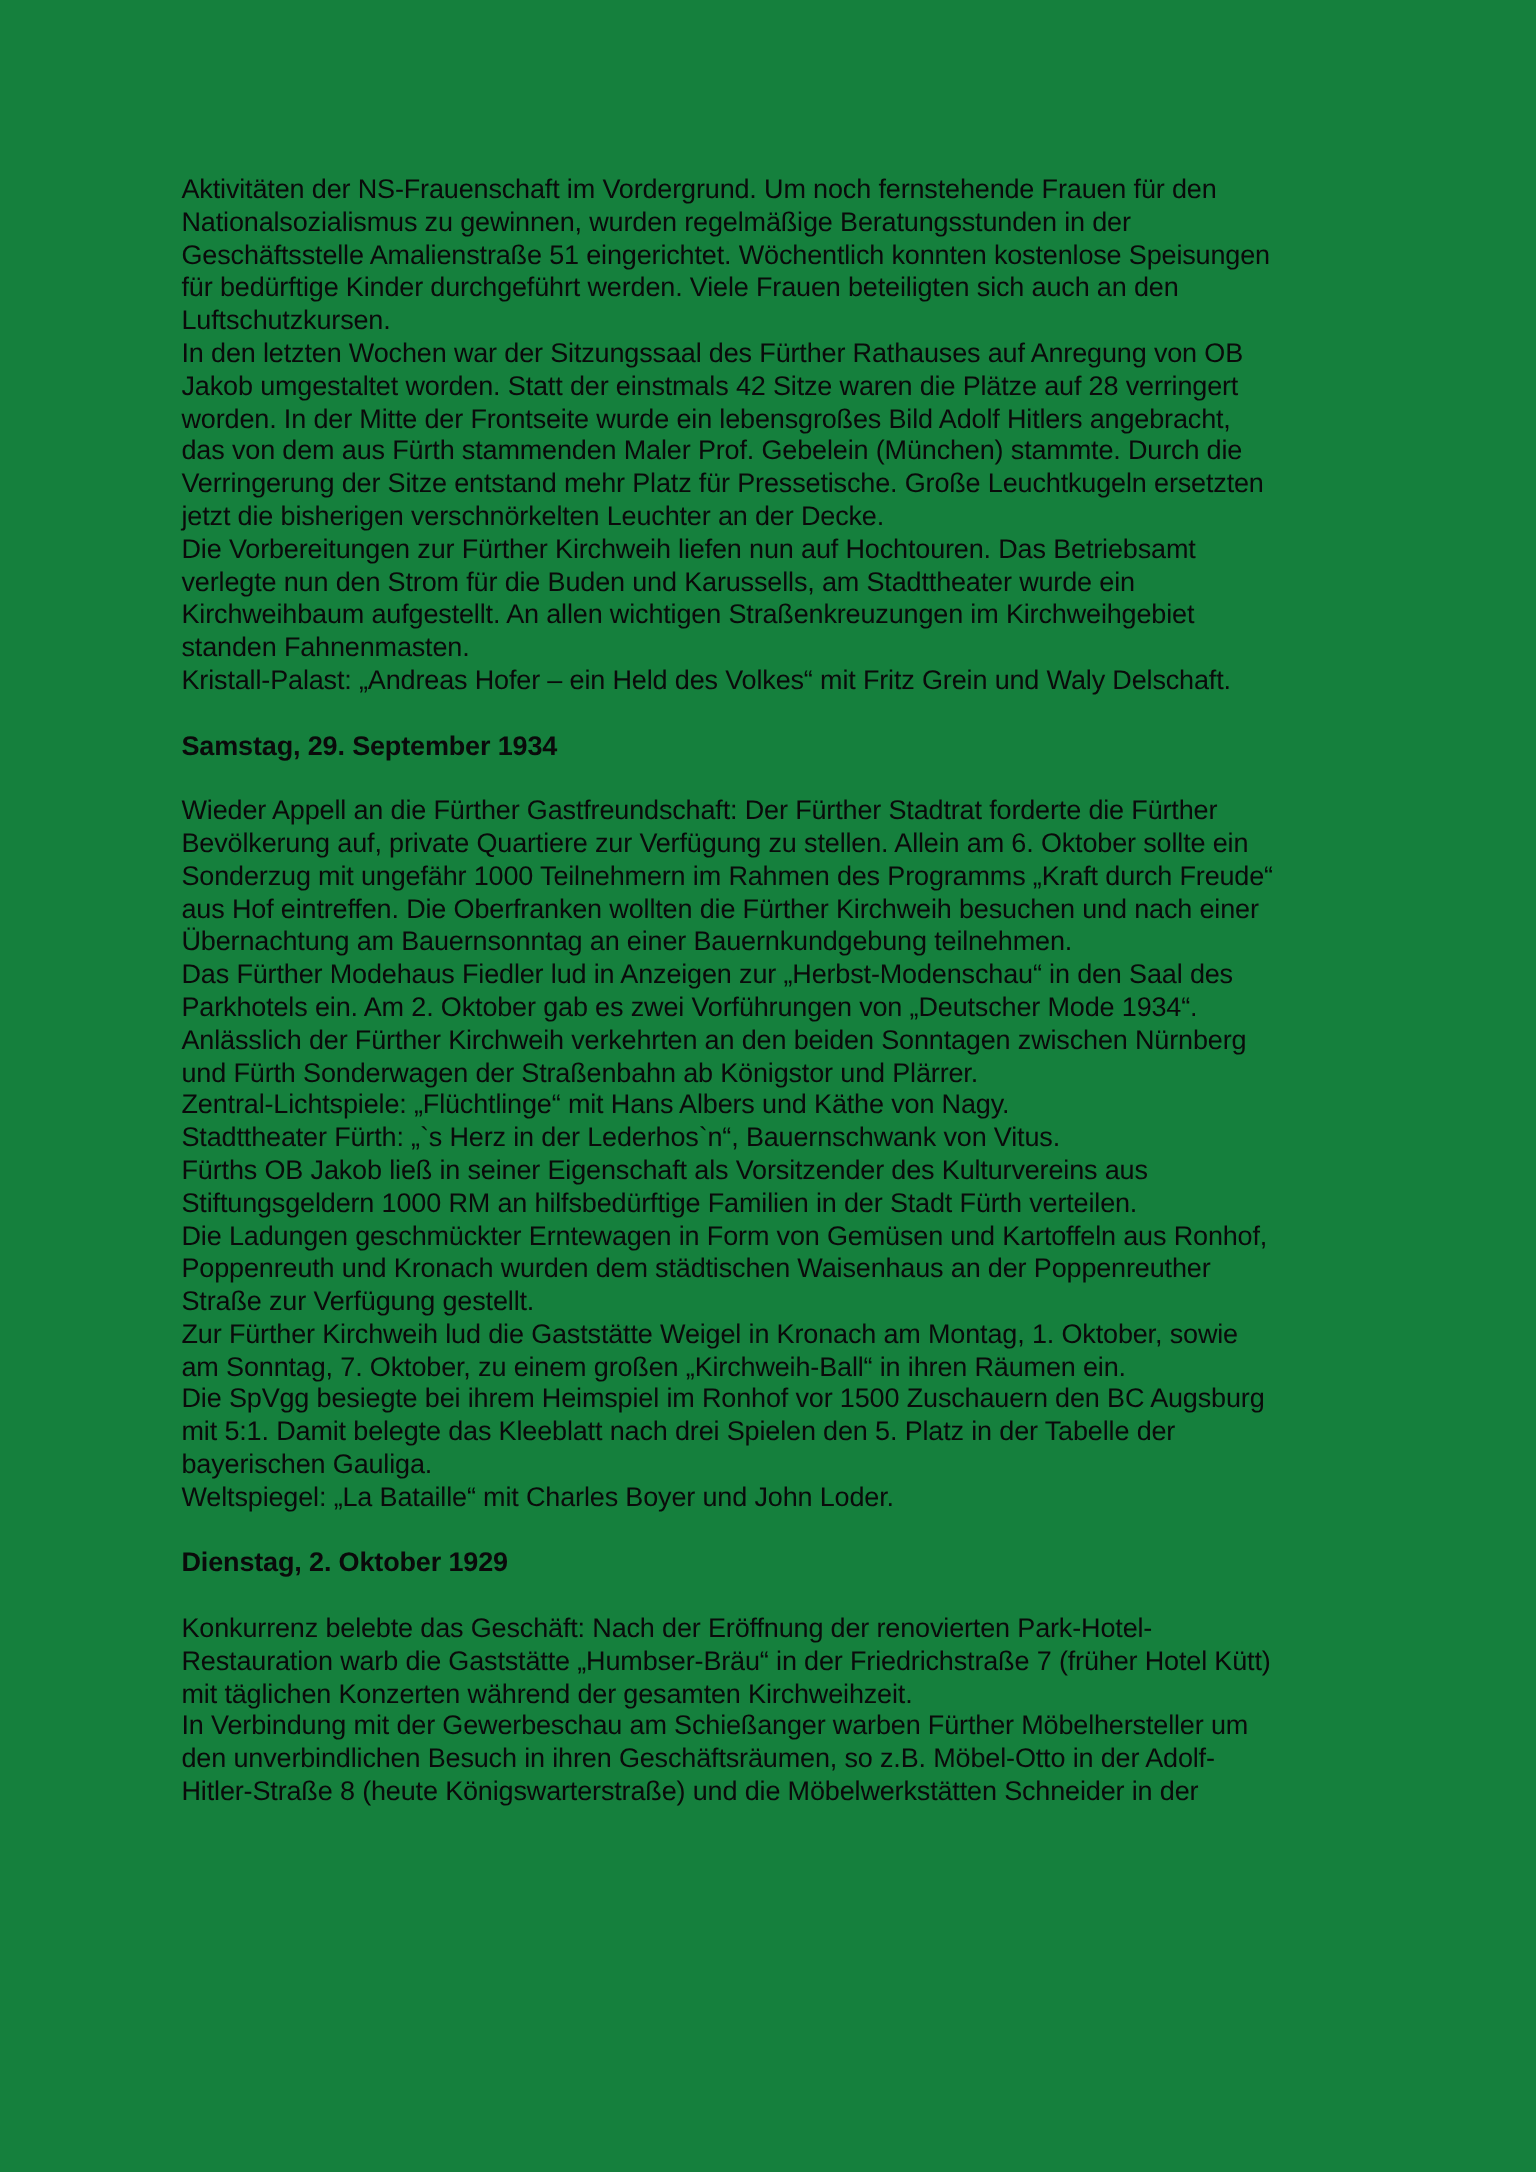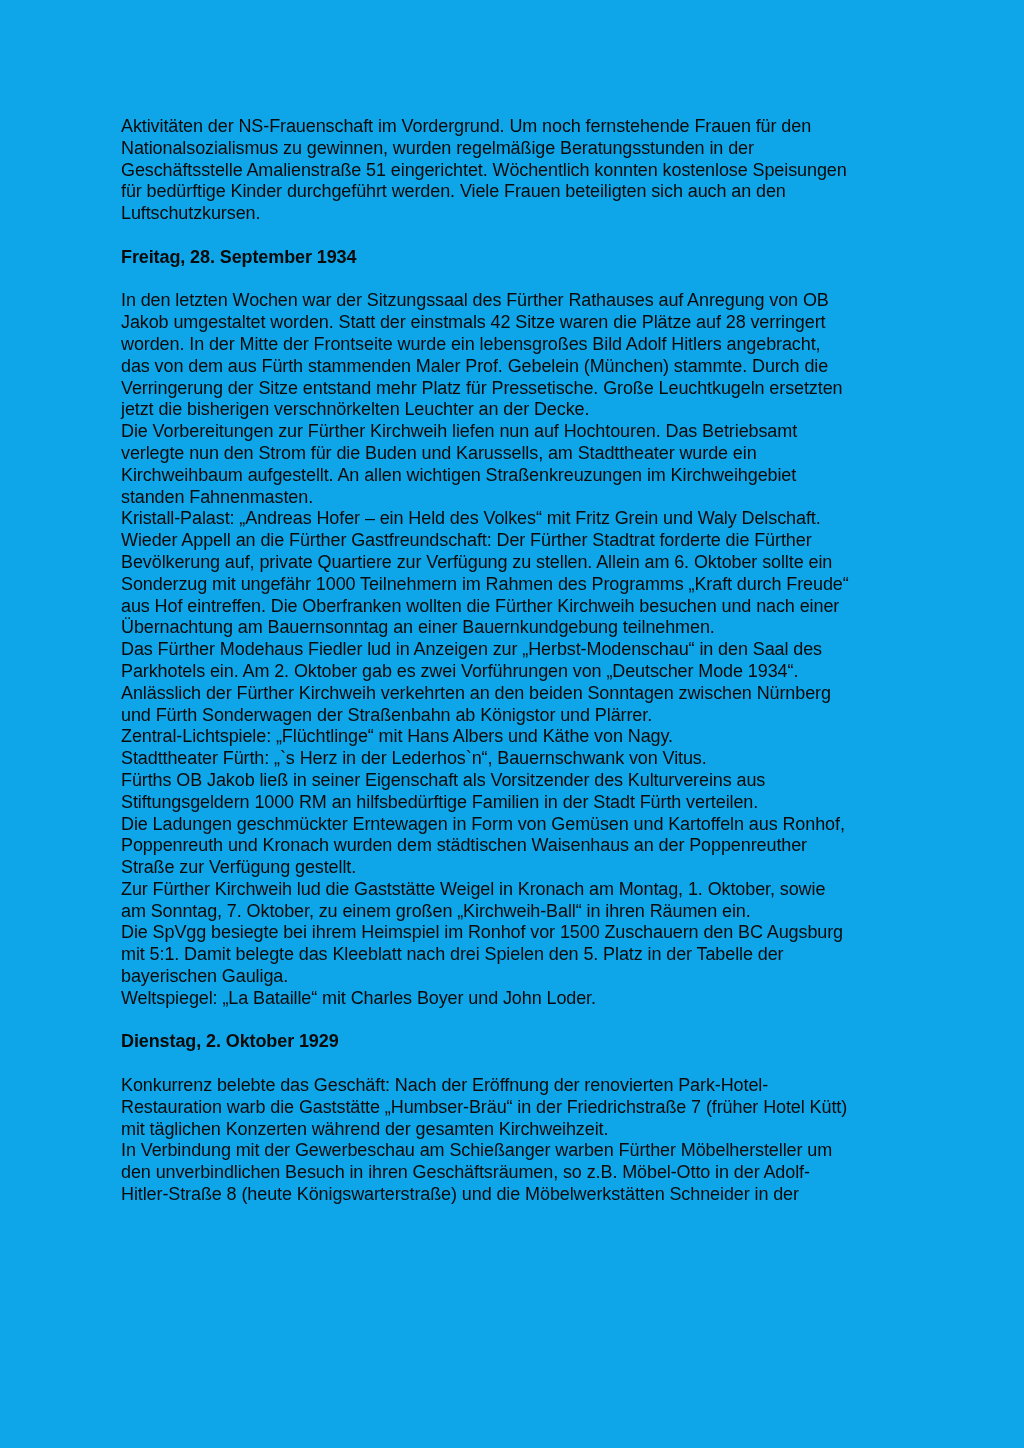--- a/index.html
+++ b/index.html
@@ -4,21 +4,21 @@
 <style>
   html, body {
     margin: 0;
     padding: 0;
     background: #ffffff;
   }
   .page {
     position: relative;
     width: 1024px;
     height: 1448px;
-    background: #0ea5e9;
+    background: #15803d;
     overflow: hidden;
     font-family: "Liberation Sans", sans-serif;
     color: #0a0a0a;
   }
   .content {
     position: absolute;
     left: 121px;
     top: 116px;
     width: 800px;
   }
@@ -44,33 +44,33 @@
 
 <div class="page">
   <div class="content">
 
     <p class="body-text">Aktivitäten der NS-Frauenschaft im Vordergrund. Um noch fernstehende Frauen für den
 Nationalsozialismus zu gewinnen, wurden regelmäßige Beratungsstunden in der
 Geschäftsstelle Amalienstraße 51 eingerichtet. Wöchentlich konnten kostenlose Speisungen
 für bedürftige Kinder durchgeführt werden. Viele Frauen beteiligten sich auch an den
 Luftschutzkursen.</p>
 
-    <h2 class="heading">Freitag, 28. September 1934</h2>
     <p class="body-text">In den letzten Wochen war der Sitzungssaal des Fürther Rathauses auf Anregung von OB
 Jakob umgestaltet worden. Statt der einstmals 42 Sitze waren die Plätze auf 28 verringert
 worden. In der Mitte der Frontseite wurde ein lebensgroßes Bild Adolf Hitlers angebracht,
 das von dem aus Fürth stammenden Maler Prof. Gebelein (München) stammte. Durch die
 Verringerung der Sitze entstand mehr Platz für Pressetische. Große Leuchtkugeln ersetzten
 jetzt die bisherigen verschnörkelten Leuchter an der Decke.
 Die Vorbereitungen zur Fürther Kirchweih liefen nun auf Hochtouren. Das Betriebsamt
 verlegte nun den Strom für die Buden und Karussells, am Stadttheater wurde ein
 Kirchweihbaum aufgestellt. An allen wichtigen Straßenkreuzungen im Kirchweihgebiet
 standen Fahnenmasten.
 Kristall-Palast: „Andreas Hofer – ein Held des Volkes“ mit Fritz Grein und Waly Delschaft.</p>
 
+    <h2 class="heading">Samstag, 29. September 1934</h2>
     <p class="body-text">Wieder Appell an die Fürther Gastfreundschaft: Der Fürther Stadtrat forderte die Fürther
 Bevölkerung auf, private Quartiere zur Verfügung zu stellen. Allein am 6. Oktober sollte ein
 Sonderzug mit ungefähr 1000 Teilnehmern im Rahmen des Programms „Kraft durch Freude“
 aus Hof eintreffen. Die Oberfranken wollten die Fürther Kirchweih besuchen und nach einer
 Übernachtung am Bauernsonntag an einer Bauernkundgebung teilnehmen.
 Das Fürther Modehaus Fiedler lud in Anzeigen zur „Herbst-Modenschau“ in den Saal des
 Parkhotels ein. Am 2. Oktober gab es zwei Vorführungen von „Deutscher Mode 1934“.
 Anlässlich der Fürther Kirchweih verkehrten an den beiden Sonntagen zwischen Nürnberg
 und Fürth Sonderwagen der Straßenbahn ab Königstor und Plärrer.
 Zentral-Lichtspiele: „Flüchtlinge“ mit Hans Albers und Käthe von Nagy.

